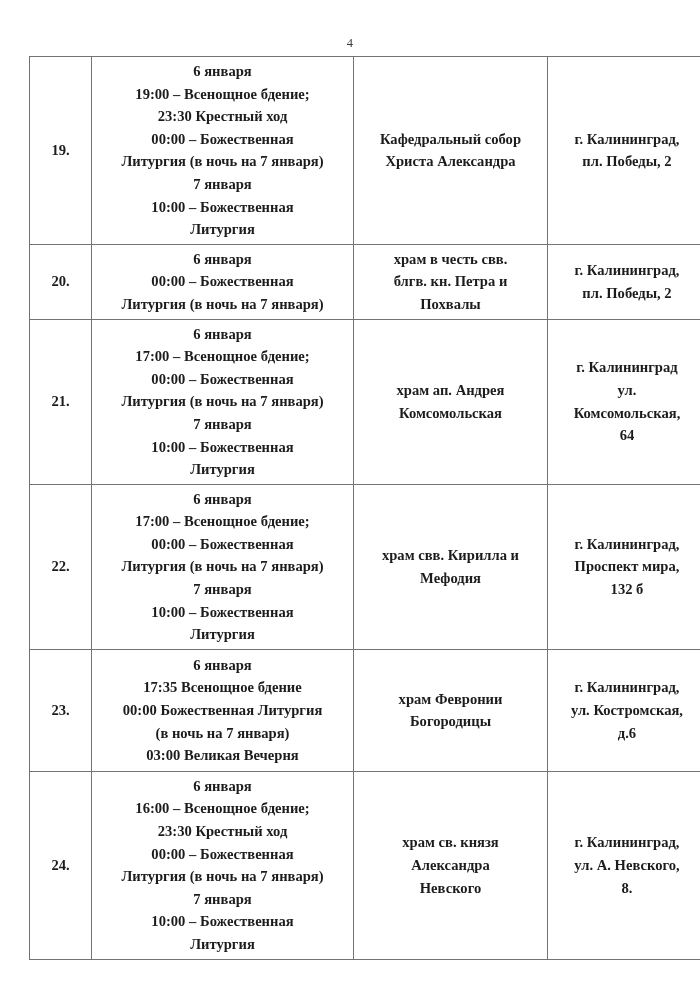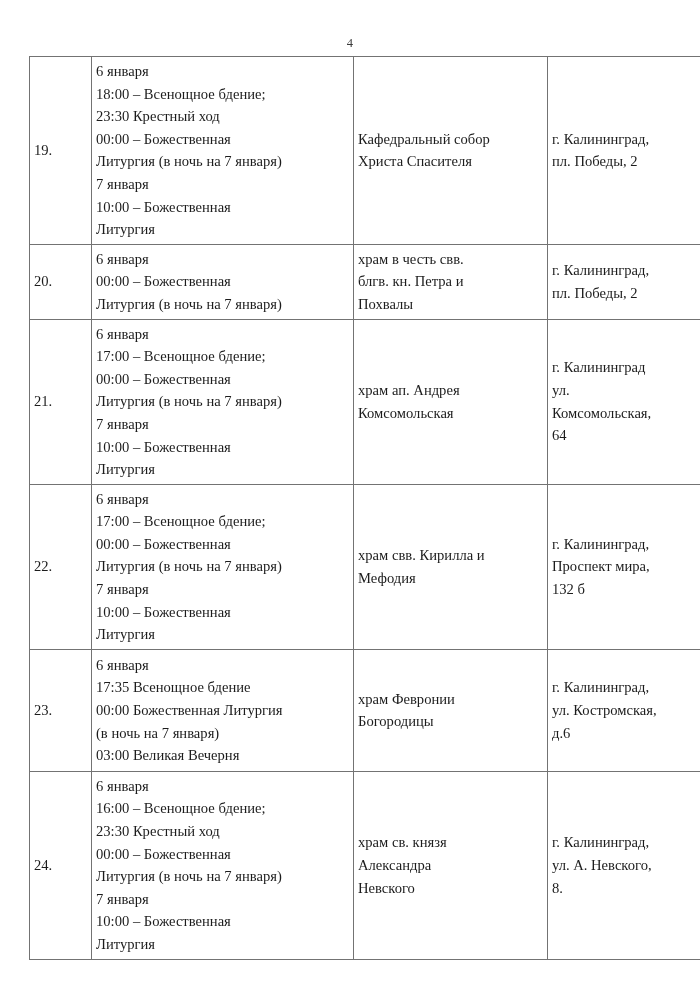--- a/index.html
+++ b/index.html
@@ -40,25 +40,26 @@
   }
   table.schedule {
     width: 642px;
     border-collapse: collapse;
     table-layout: fixed;
     border: 1px solid #737373;
   }
   table.schedule td {
     border: 1px solid #737373;
     vertical-align: middle;
-    text-align: left;
+    text-align: center;
     padding: 3px 4px;
     font-size: 14.6px;
     line-height: 22.6px;
     color: #1c1c1c;
+    font-weight: bold;
   }
   td.col-num {
     width: 53px;
     font-size: 14.6px;
   }
   td.col-sched {
     width: 253px;
     padding: 4px 6px;
   }
   td.col-temple {
@@ -97,33 +98,33 @@
 
   <div class="table-wrap">
     <table class="schedule">
       <tbody>
 
         <tr class="row-19">
           <td class="col-num">19.</td>
           <td class="col-sched">
             <span class="cell-lines">
               <span class="ln">6 января</span>
-              <span class="ln">18:00 – Всенощное бдение;</span>
+              <span class="ln">19:00 – Всенощное бдение;</span>
               <span class="ln">23:30 Крестный ход</span>
               <span class="ln">00:00 – Божественная</span>
               <span class="ln">Литургия (в ночь на 7 января)</span>
               <span class="ln">7 января</span>
               <span class="ln">10:00 – Божественная</span>
               <span class="ln">Литургия</span>
             </span>
           </td>
           <td class="col-temple">
             <span class="cell-lines">
               <span class="ln">Кафедральный собор</span>
-              <span class="ln">Христа Спасителя</span>
+              <span class="ln">Христа Александра</span>
             </span>
           </td>
           <td class="col-addr">
             <span class="cell-lines">
               <span class="ln">г. Калининград,</span>
               <span class="ln">пл. Победы, 2</span>
             </span>
           </td>
         </tr>
 

